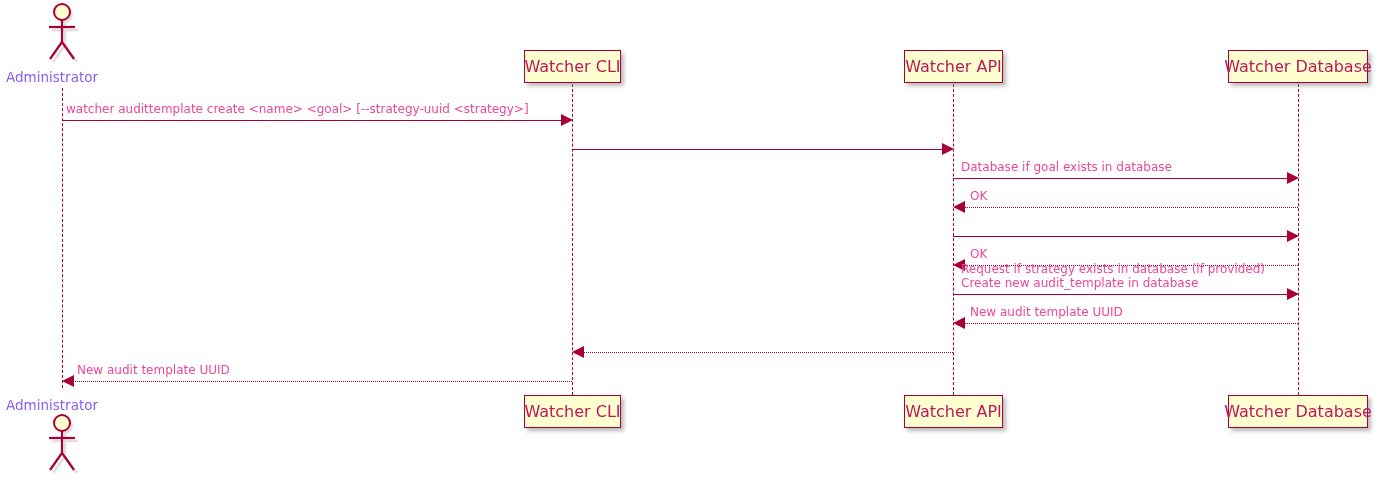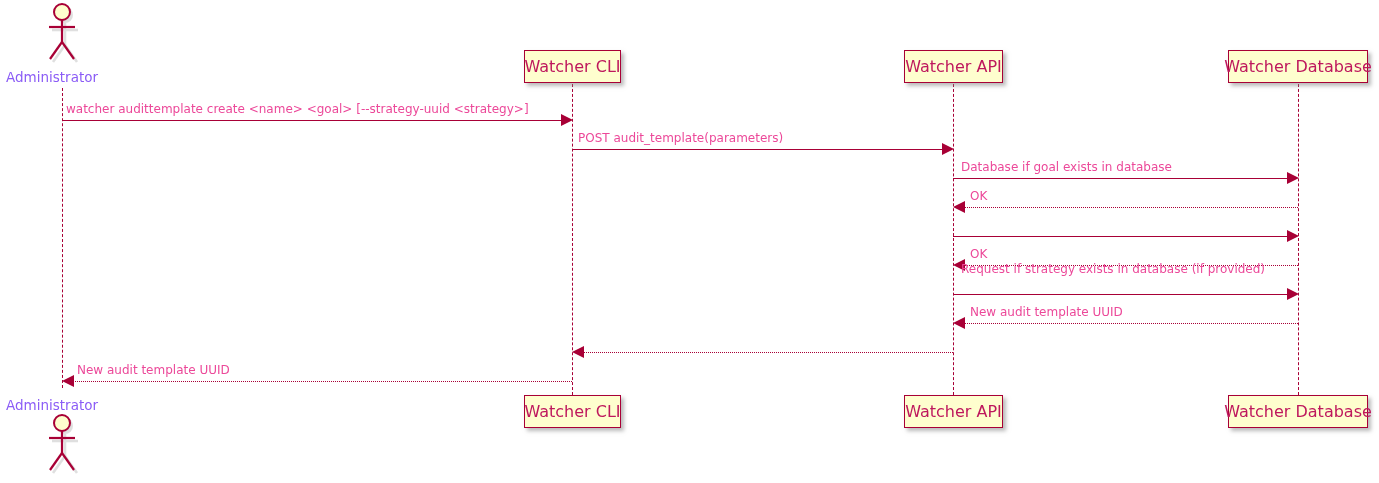--- a/index.html
+++ b/index.html
@@ -122,21 +122,20 @@
   <div class="participant-box" style="left:1228px; top:50px; width:140px; height:33px;">
     <span>Watcher Database</span>
   </div>
 
   <div class="msg-label" style="left:66px; top:102px;">watcher audittemplate create &lt;name&gt; &lt;goal&gt; [--strategy-uuid &lt;strategy&gt;]</div>
   <div class="msg-line solid" style="left:62px; top:120px; width:503px;"></div>
   <svg class="msg-arrow" width="12" height="14" style="left:561px; top:114px;">
     <polygon points="0,0 12,6 0,12" fill="#A80036"></polygon>
   </svg>
 
-  <div class="msg-label" style="left:578px; top:131px;">POST audit_template(parameters)</div>
   <div class="msg-line solid" style="left:572px; top:149px; width:374px;"></div>
   <svg class="msg-arrow" width="12" height="14" style="left:942px; top:143px;">
     <polygon points="0,0 12,6 0,12" fill="#A80036"></polygon>
   </svg>
 
   <div class="msg-label" style="left:961px; top:160px;">Database if goal exists in database</div>
   <div class="msg-line solid" style="left:953px; top:178px; width:338px;"></div>
   <svg class="msg-arrow" width="12" height="14" style="left:1287px; top:172px;">
     <polygon points="0,0 12,6 0,12" fill="#A80036"></polygon>
   </svg>
@@ -152,20 +151,21 @@
   <svg class="msg-arrow" width="12" height="14" style="left:1287px; top:230px;">
     <polygon points="0,0 12,6 0,12" fill="#A80036"></polygon>
   </svg>
 
   <div class="msg-label" style="left:970px; top:247px;">OK</div>
   <div class="msg-line dotted" style="left:963px; top:265px; width:335px;"></div>
   <svg class="msg-arrow" width="12" height="14" style="left:953px; top:259px;">
     <polygon points="12,0 0,6 12,12" fill="#A80036"></polygon>
   </svg>
 
+  <div class="msg-label" style="left:961px; top:276px;">Create new audit_template in database</div>
   <div class="msg-line solid" style="left:953px; top:294px; width:338px;"></div>
   <svg class="msg-arrow" width="12" height="14" style="left:1287px; top:288px;">
     <polygon points="0,0 12,6 0,12" fill="#A80036"></polygon>
   </svg>
 
   <div class="msg-label" style="left:970px; top:305px;">New audit template UUID</div>
   <div class="msg-line dotted" style="left:963px; top:323px; width:335px;"></div>
   <svg class="msg-arrow" width="12" height="14" style="left:953px; top:317px;">
     <polygon points="12,0 0,6 12,12" fill="#A80036"></polygon>
   </svg>

